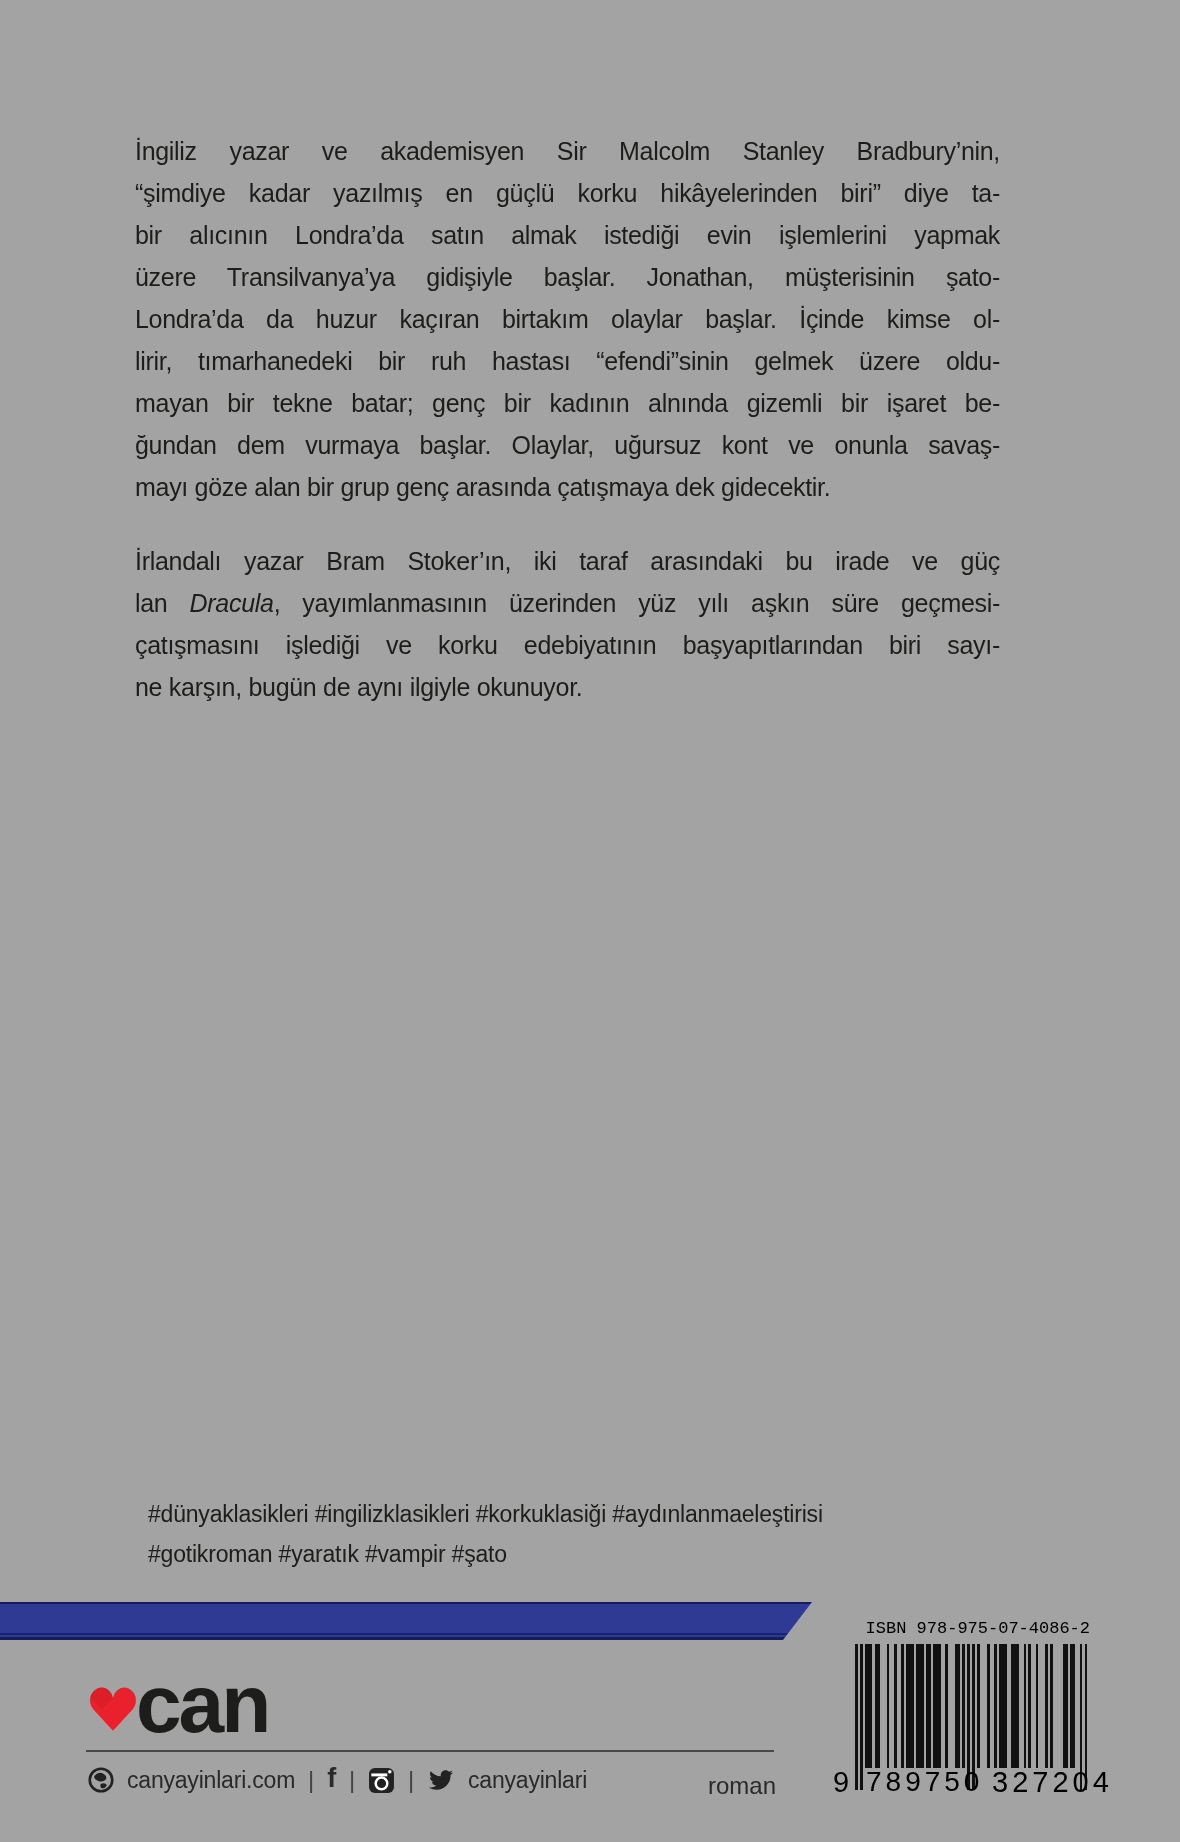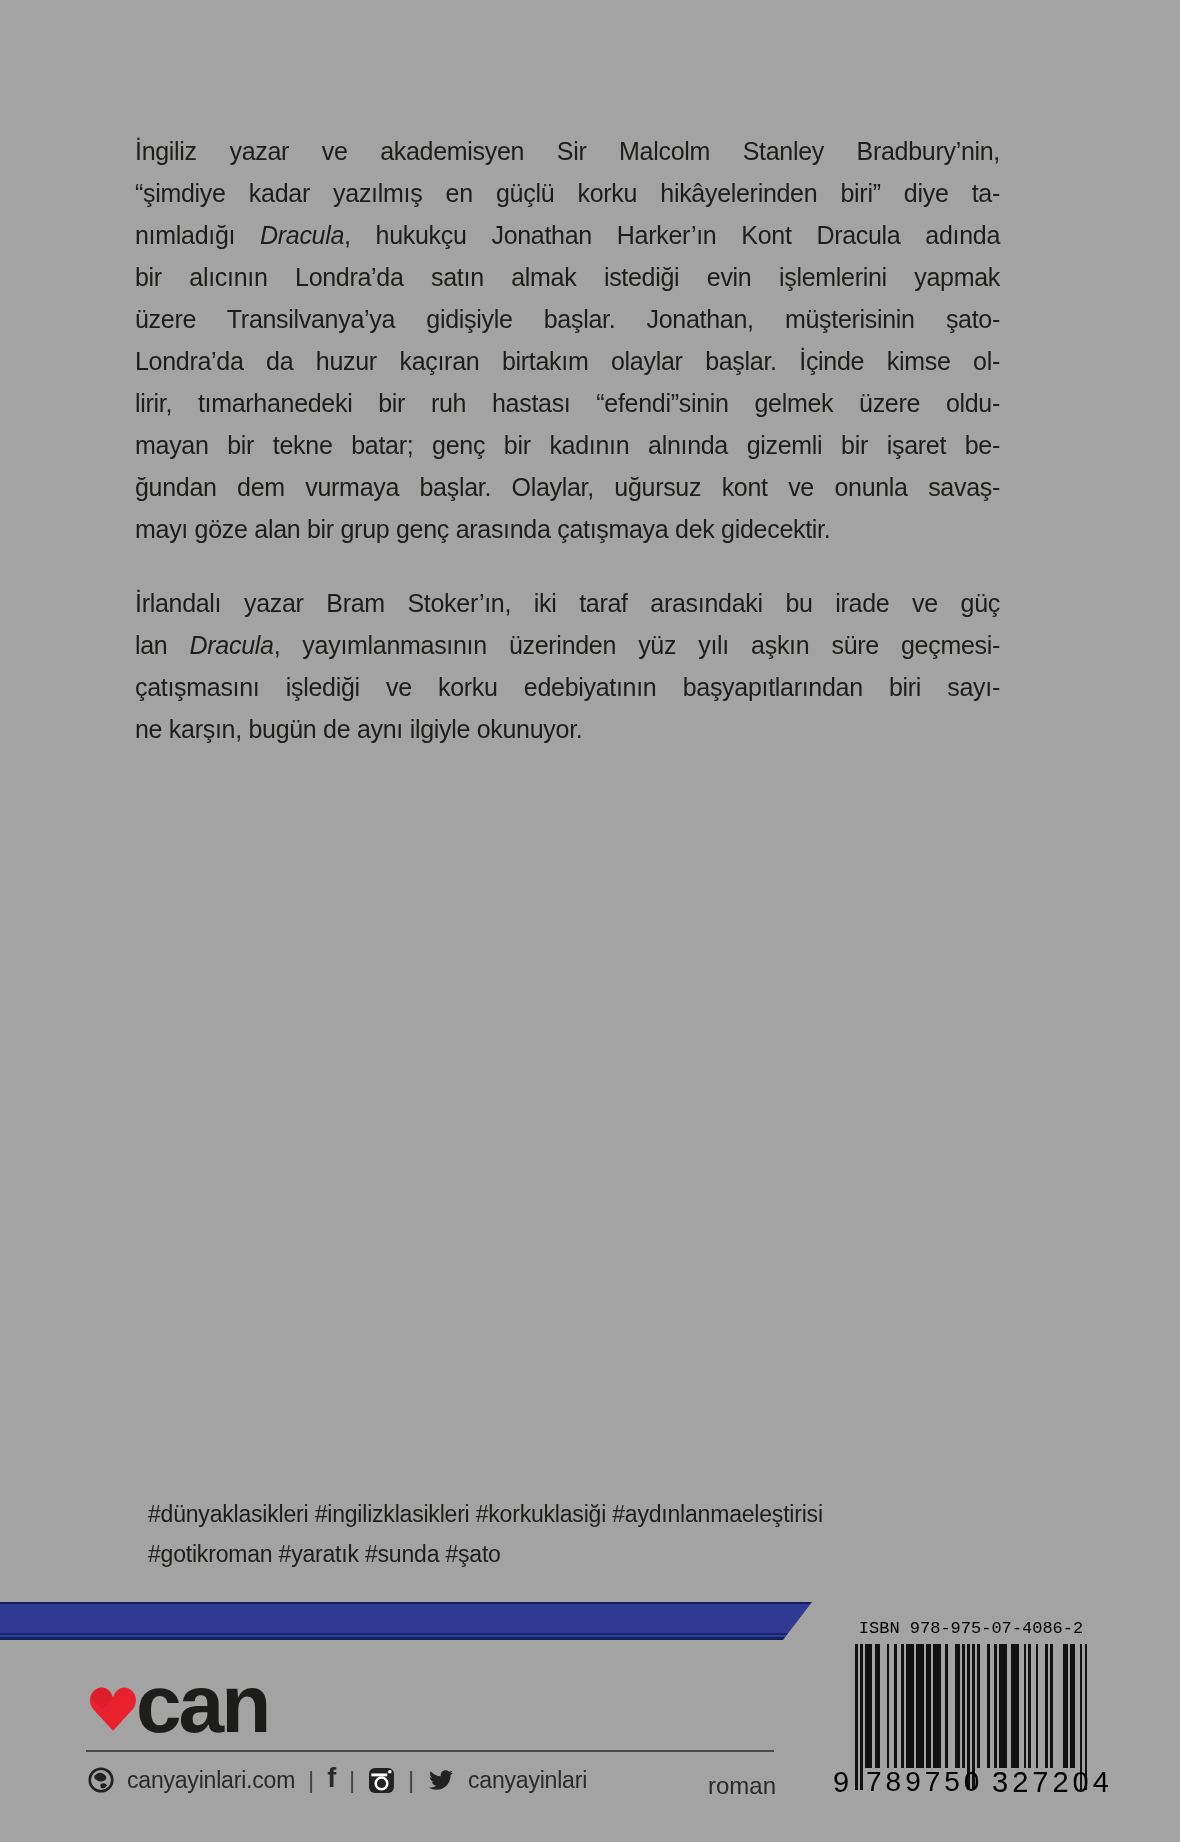--- a/index.html
+++ b/index.html
@@ -58,57 +58,56 @@
   .social .sep{color:#444;font-size:24px;font-weight:300;}
   .social .fb{font-weight:bold;font-size:27px;line-height:1;transform:translateY(-2px);}
   .genre{
     position:absolute;left:708px;top:1772px;width:66px;
     font-size:24px;text-align:right;color:#2a2a2a;
   }
   
   .isbn-label{
     position:absolute;left:852px;top:1619px;width:238px;
     font-family:"Liberation Mono",monospace;
-    font-size:17px;color:#000;text-align:center;white-space:nowrap;
+    font-size:17px;color:#000;text-align:right;white-space:nowrap;
   }
   .bars{position:absolute;left:855px;top:1644px;width:232px;height:146px;}
   .digit-9{position:absolute;left:833px;top:1766px;font-size:29px;color:#000;}
   .digit-left{position:absolute;left:866px;top:1766px;font-size:28px;letter-spacing:4px;color:#000;}
   .digit-right{position:absolute;left:992px;top:1766px;font-size:29px;letter-spacing:4px;color:#000;}
   i{font-style:italic;}
 </style>
 </head>
 <body>
 
 <div class="page">
 
   <section class="synopsis">
     <div class="para">
         <div class="line">İngiliz yazar ve akademisyen Sir Malcolm Stanley Bradbury’nin,</div>
         <div class="line">“şimdiye kadar yazılmış en güçlü korku hikâyelerinden biri” diye ta-</div>
-        <div class="line">nımladığı <i>Dracula</i>, hukukçu Jonathan Harker’ın Kont Dracula adında</div>
         <div class="line">bir alıcının Londra’da satın almak istediği evin işlemlerini yapmak</div>
         <div class="line">üzere Transilvanya’ya gidişiyle başlar. Jonathan, müşterisinin şato-</div>
         <div class="line">Londra’da da huzur kaçıran birtakım olaylar başlar. İçinde kimse ol-</div>
         <div class="line">lirir, tımarhanedeki bir ruh hastası “efendi”sinin gelmek üzere oldu-</div>
         <div class="line">mayan bir tekne batar; genç bir kadının alnında gizemli bir işaret be-</div>
         <div class="line">ğundan dem vurmaya başlar. Olaylar, uğursuz kont ve onunla savaş-</div>
         <div class="line">mayı göze alan bir grup genç arasında çatışmaya dek gidecektir.</div>
       </div>
     <div class="para para2">
         <div class="line">İrlandalı yazar Bram Stoker’ın, iki taraf arasındaki bu irade ve güç</div>
         <div class="line">lan <i>Dracula</i>, yayımlanmasının üzerinden yüz yılı aşkın süre geçmesi-</div>
         <div class="line">çatışmasını işlediği ve korku edebiyatının başyapıtlarından biri sayı-</div>
         <div class="line">ne karşın, bugün de aynı ilgiyle okunuyor.</div>
       </div>
   </section>
 
   <section class="hashtags">
     <div>#dünyaklasikleri #ingilizklasikleri #korkuklasiği #aydınlanmaeleştirisi</div>
-    <div>#gotikroman #yaratık #sunda #şato</div>
+    <div>#gotikroman #yaratık #vampir #şato</div>
   </section>
 
   <div class="ribbon"></div>
 
   <svg class="heart" viewBox="0 0 100 100" aria-hidden="true">
     <path d="M50 32 C47 16 33 8 21 14 C7 21 3 39 13 52 L50 92 L87 52 C97 39 93 21 79 14 C67 8 53 16 50 32 Z" fill="#e8212c"></path>
     <path d="M50 32 C47 16 33 8 21 14 C14 17.5 9.5 23.5 8 30 L30 52 Z" fill="#c8181f" opacity="0.35"></path>
   </svg>
   <span class="wordmark">can</span>
 

